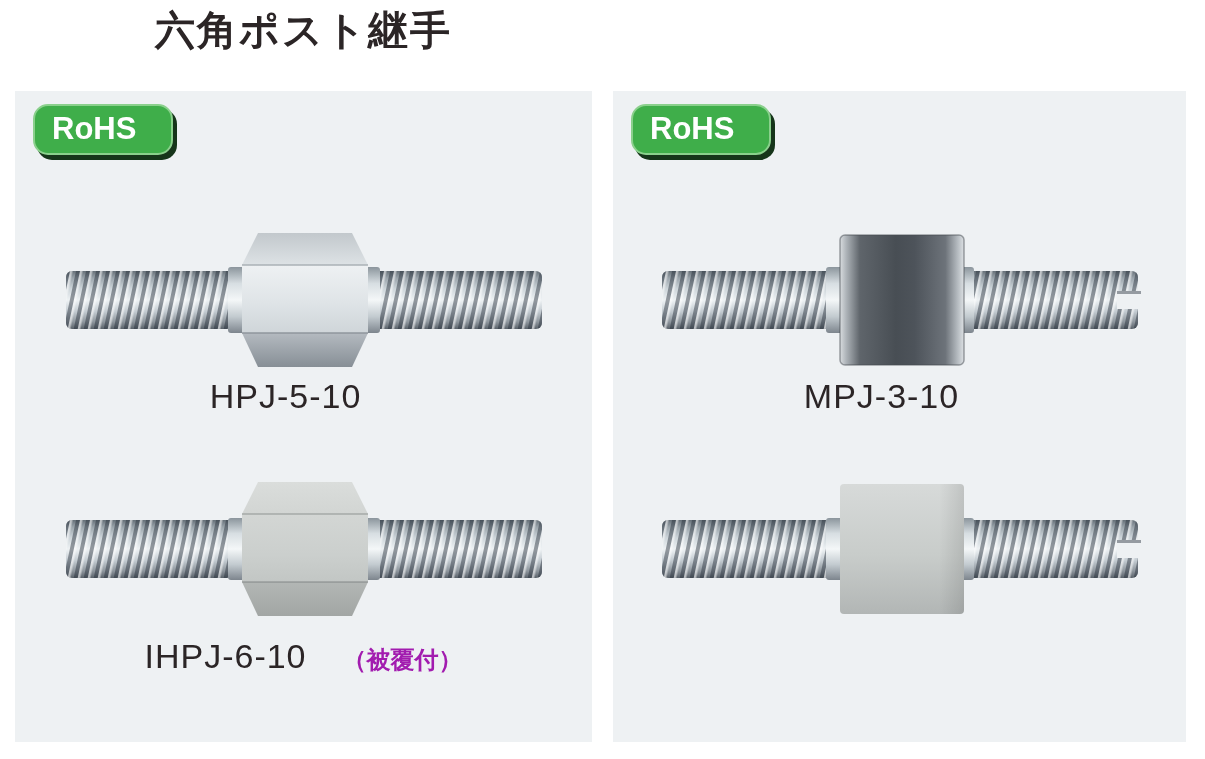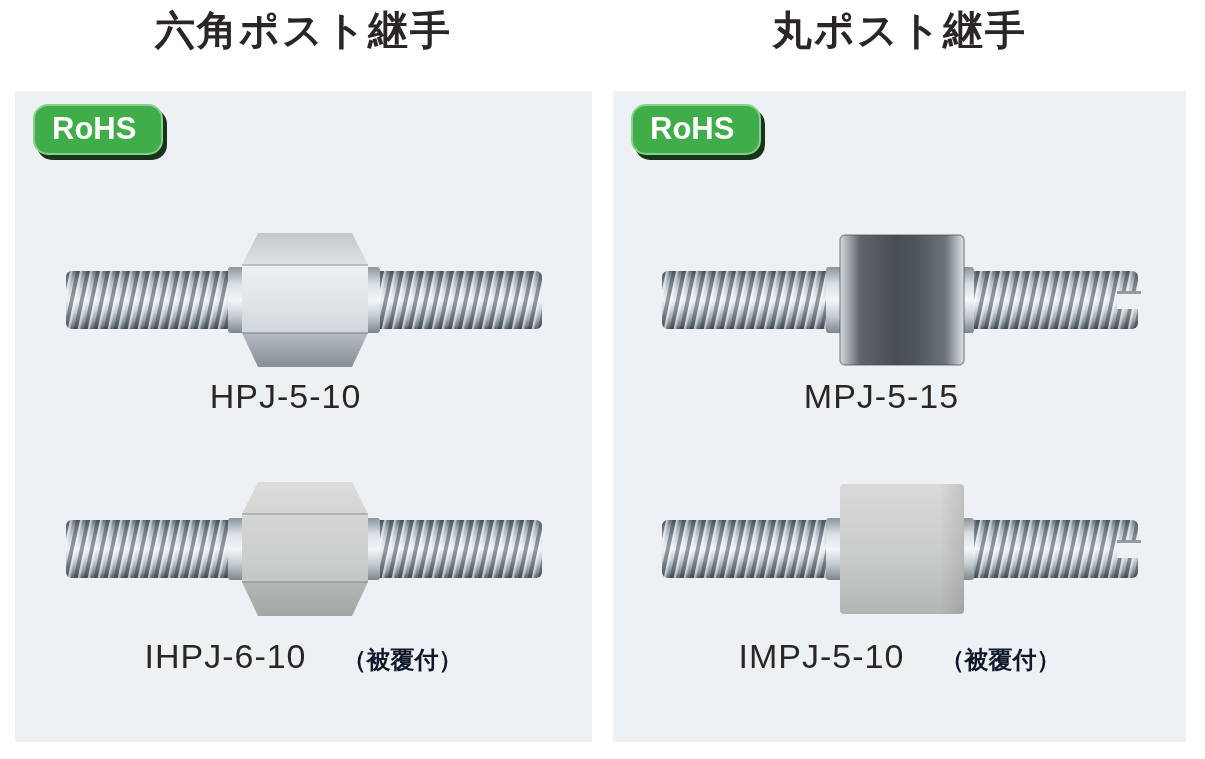--- a/index.html
+++ b/index.html
@@ -15,37 +15,37 @@
     font-size:40px;font-weight:bold;letter-spacing:2px;color:#2b2526;line-height:1.1;
   }
   .panel{
     position:absolute;top:91px;left:0;width:100%;height:651px;background:#eef1f3;
   }
   .rohs{
     position:absolute;left:18px;top:13px;display:inline-block;
     background:#3fae4a;border:2px solid #8ad08c;border-radius:15px;
     box-shadow:4px 5px 0 #16351a;
     color:#ffffff;font-size:31px;font-weight:bold;line-height:1;
-    padding:7px 25px 9px 17px;letter-spacing:0px;
+    padding:7px 35px 9px 17px;letter-spacing:0px;
   }
   .product{
     position:absolute;left:50%;transform:translateX(-50%);
     width:484px;height:150px;margin:0;
   }
   .product svg{display:block;width:100%;height:100%;}
   .p1{top:134px;}
   .p2{top:383px;}
   .label{
     position:absolute;left:0;width:100%;text-align:center;line-height:1;
     white-space:nowrap;
   }
   .l1{top:288px;}
   .l2{top:548px;}
   .model{font-size:34px;font-weight:normal;letter-spacing:1px;color:#2b2526;}
-  .note{font-size:24px;font-weight:bold;color:#0f172a;margin-left:36px;}
+  .note{font-size:24px;font-weight:bold;color:#a21caf;margin-left:36px;}
   .defs-holder{position:absolute;width:0;height:0;overflow:hidden;}
 </style>
 </head>
 <body>
 
 <div class="stage">
 
   <svg class="defs-holder" aria-hidden="true">
     <defs>
       <linearGradient id="rodV" x1="0" y1="0" x2="0" y2="1">
@@ -159,53 +159,49 @@
           <line x1="180" y1="108" x2="306" y2="108" stroke="rgba(120,125,123,0.55)" stroke-width="1.5"></line>
         </svg>
       </figure>
       <div class="label l2">
         <span class="model">IHPJ-6-10</span><span class="note">（被覆付）</span>
       </div>
     </div>
   </section>
 
   <section class="column col-right">
-    <h2 class="title">丸ポスト継手</h2>
     <div class="panel">
       <div class="rohs">
         <span>RoHS</span>
       </div>
 
       <figure class="product p1">
         <svg viewBox="0 0 484 150">
           <use href="#rodShape" x="4" y="46"></use>
           <use href="#rodShape" x="308" y="46"></use>
           <rect x="459" y="66" width="24" height="18" fill="#eef1f3"></rect>
           <rect x="459" y="66" width="24" height="3" fill="rgba(60,70,80,0.5)"></rect>
           <rect x="168" y="42" width="22" height="66" rx="3" fill="url(#collarV)"></rect>
           <rect x="294" y="42" width="22" height="66" rx="3" fill="url(#collarV)"></rect>
           <rect x="182" y="10" width="124" height="130" rx="5" fill="url(#roundMetalH)"></rect>
           <rect x="182" y="10" width="124" height="130" rx="5" fill="none" stroke="rgba(70,76,82,0.5)" stroke-width="1.5"></rect>
         </svg>
       </figure>
       <div class="label l1">
-        <span class="model">MPJ-5-15</span><span class="note"></span>
+        <span class="model">MPJ-3-10</span><span class="note"></span>
       </div>
 
       <figure class="product p2">
         <svg viewBox="0 0 484 150">
           <use href="#rodShape" x="4" y="46"></use>
           <use href="#rodShape" x="308" y="46"></use>
           <rect x="459" y="66" width="24" height="18" fill="#eef1f3"></rect>
           <rect x="459" y="66" width="24" height="3" fill="rgba(60,70,80,0.5)"></rect>
           <rect x="168" y="44" width="22" height="62" rx="3" fill="url(#collarV)"></rect>
           <rect x="294" y="44" width="22" height="62" rx="3" fill="url(#collarV)"></rect>
           <rect x="182" y="10" width="124" height="130" rx="4" fill="url(#roundCoatV)"></rect>
           <rect x="182" y="10" width="124" height="130" rx="4" fill="url(#coatShadeH)"></rect>
         </svg>
       </figure>
-      <div class="label l2">
-        <span class="model">IMPJ-5-10</span><span class="note">（被覆付）</span>
-      </div>
     </div>
   </section>
 
 </div>
 
 </body></html>

